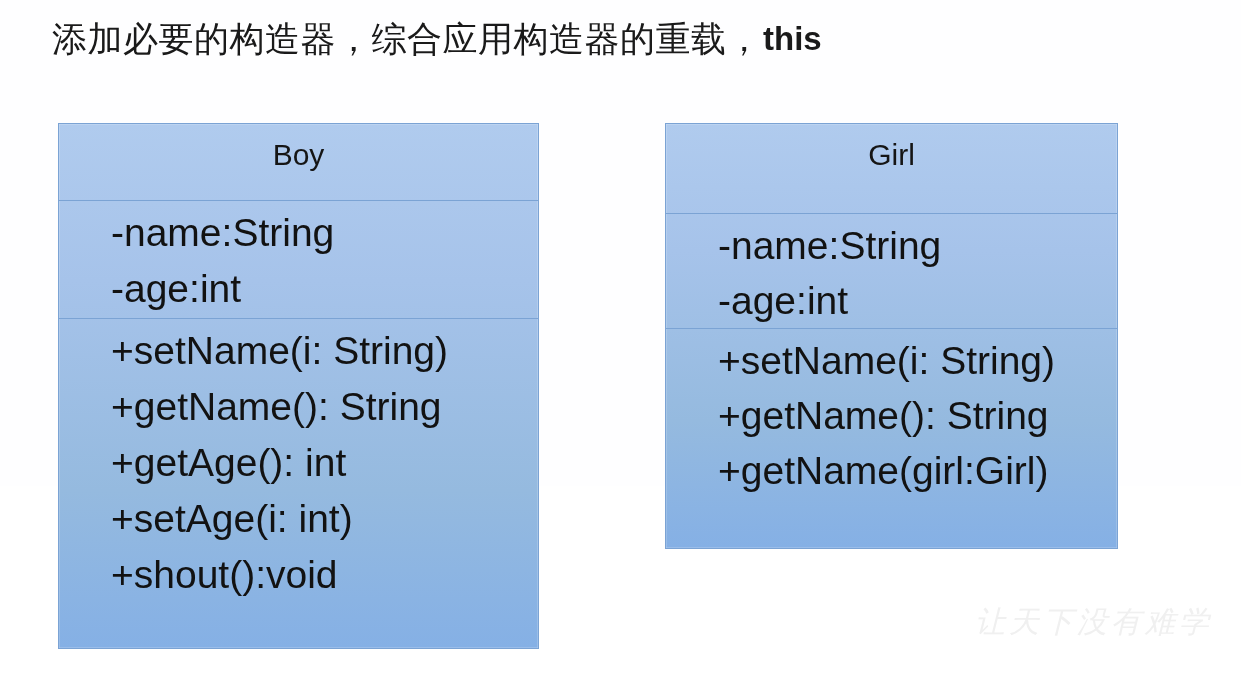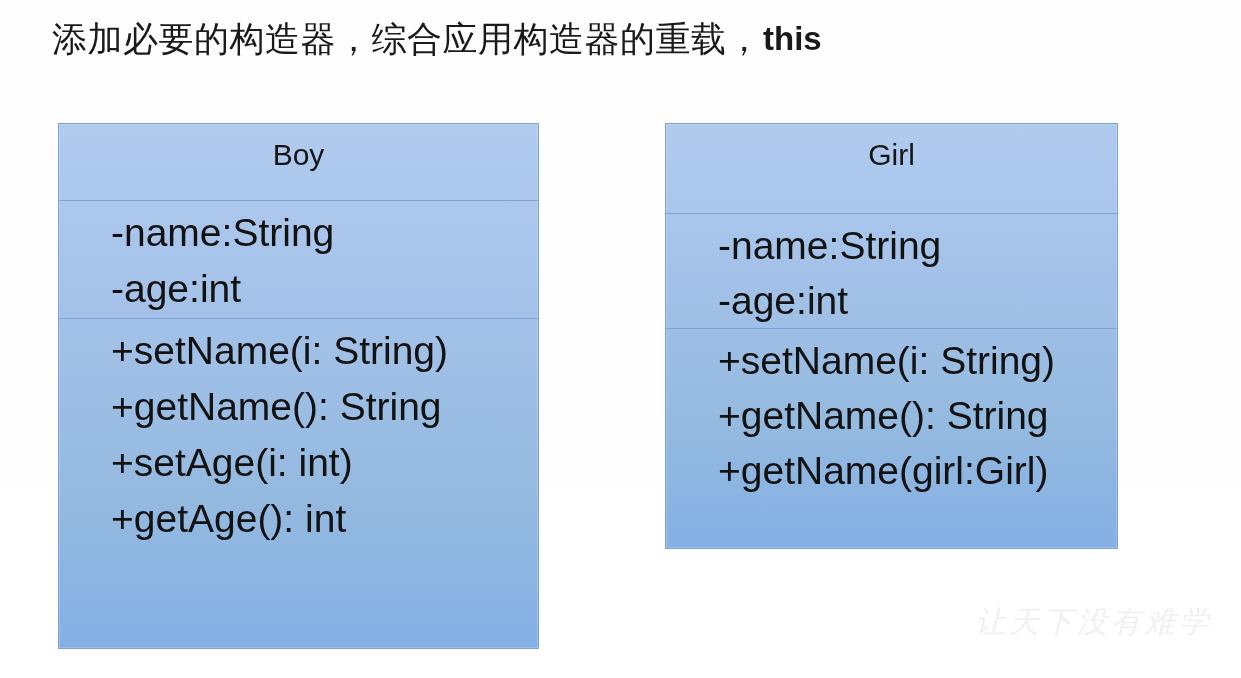--- a/index.html
+++ b/index.html
@@ -134,22 +134,23 @@
 
   <div class="uml-box" id="box-boy">
     <div class="uml-title">Boy</div>
     <div class="uml-compartment uml-attrs">
       <div class="uml-line">-name:String</div>
       <div class="uml-line">-age:int</div>
     </div>
     <div class="uml-compartment uml-methods">
       <div class="uml-line">+setName(i: String)</div>
       <div class="uml-line">+getName(): String</div>
+      <div class="uml-line">+getAge(): int</div>
       <div class="uml-line">+setAge(i: int)</div>
-      <div class="uml-line">+getAge(): int</div>
+      <div class="uml-line">+shout():void</div>
     </div>
   </div>
 
   <div class="uml-box" id="box-girl">
     <div class="uml-title">Girl</div>
     <div class="uml-compartment uml-attrs">
       <div class="uml-line">-name:String</div>
       <div class="uml-line">-age:int</div>
     </div>
     <div class="uml-compartment uml-methods">

